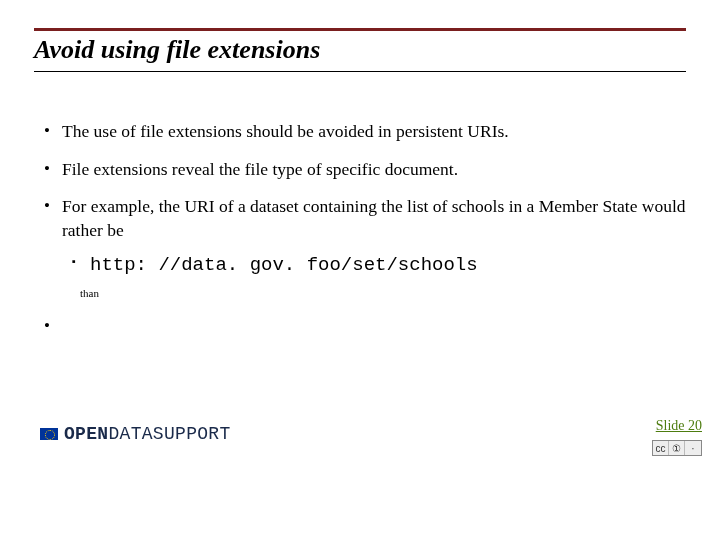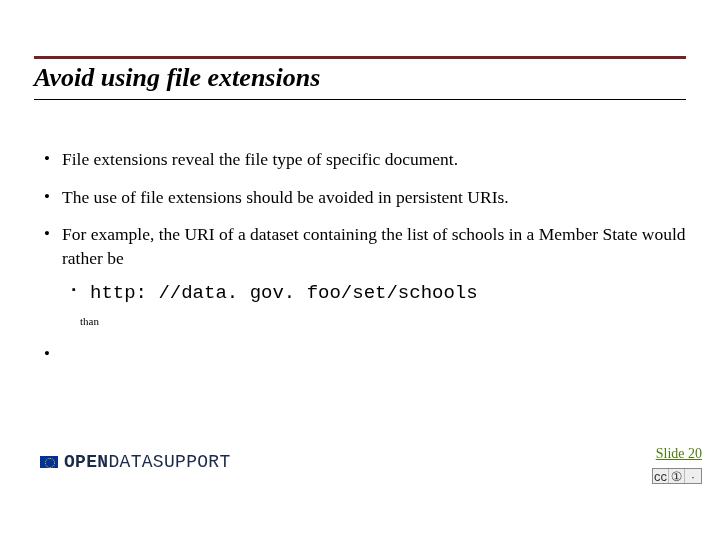--- a/index.html
+++ b/index.html
@@ -8,21 +8,20 @@
     font-family: Georgia, 'Times New Roman', serif;
     background: #fff;
     color: #000;
     position: relative;
   }
   .slide {
     width: 720px;
     height: 476px;
     padding: 28px 34px 0 34px;
     position: relative;
-    margin-top: 28px;
   }
   .title-block {
     border-top: 3px solid #7a1f1f;
     padding-top: 4px;
   }
   .title {
     font-size: 26px;
     font-weight: bold;
     font-style: italic;
     color: #000;
@@ -131,40 +130,40 @@
     border: 1px solid #888;
     height: 16px;
   }
   .cc-cell {
     width: 16px;
     height: 14px;
     background: #eee;
     display: flex;
     align-items: center;
     justify-content: center;
-    font-size: 13px;
+    font-size: 10px;
     font-family: Arial, sans-serif;
     color: #333;
     border-right: 1px solid #bbb;
   }
   .cc-cell:last-child { border-right: none; }
 </style>
 </head>
 <body>
 
 <div class="slide">
 
   <div class="title-block">
     <div class="title">Avoid using file extensions</div>
   </div>
 
   <div class="content">
     <ul class="main">
+      <li>The use of file extensions should be avoided in persistent URIs.</li>
       <li>File extensions reveal the file type of specific document.</li>
-      <li>The use of file extensions should be avoided in persistent URIs.</li>
       <li>
         <span>For example, the URI of a dataset  containing the list of schools in a Member State would rather be</span>
         <ul class="sub">
           <li>
             <span class="mono">http: //data. gov. foo/set/schools</span>
           </li>
         </ul>
         <div class="than">than</div>
       </li>
       <li>

